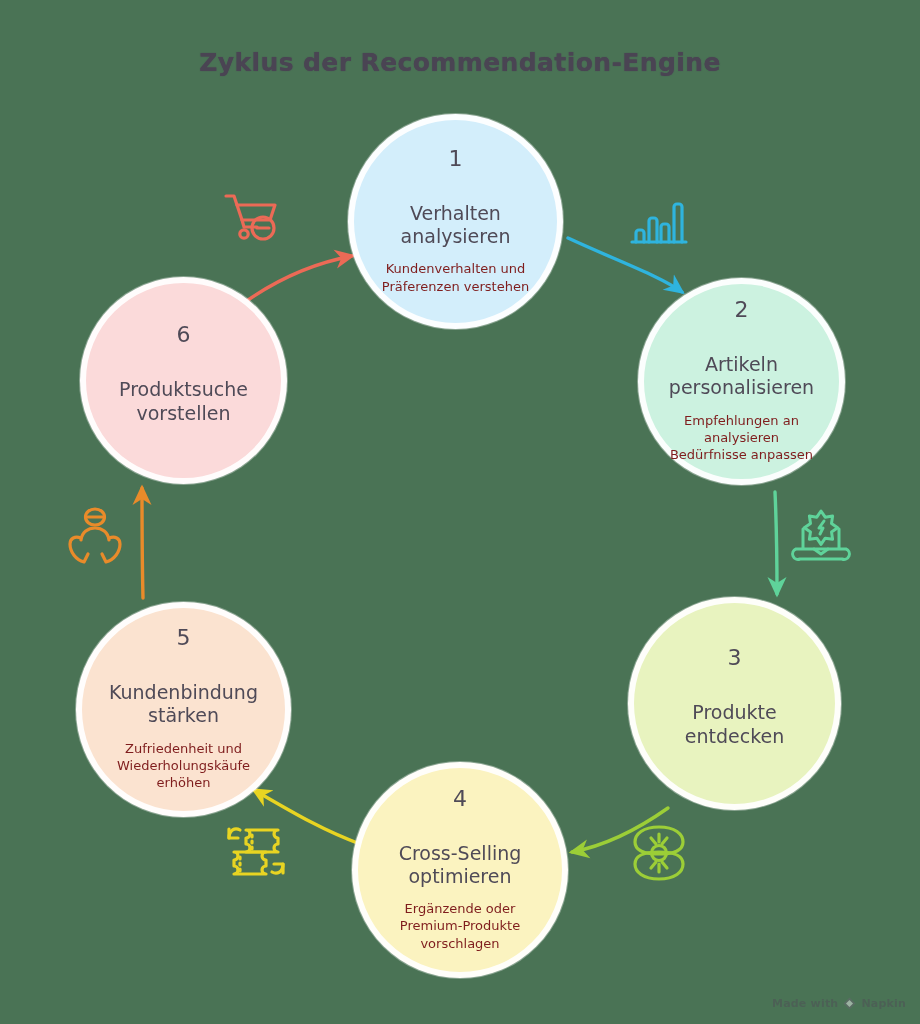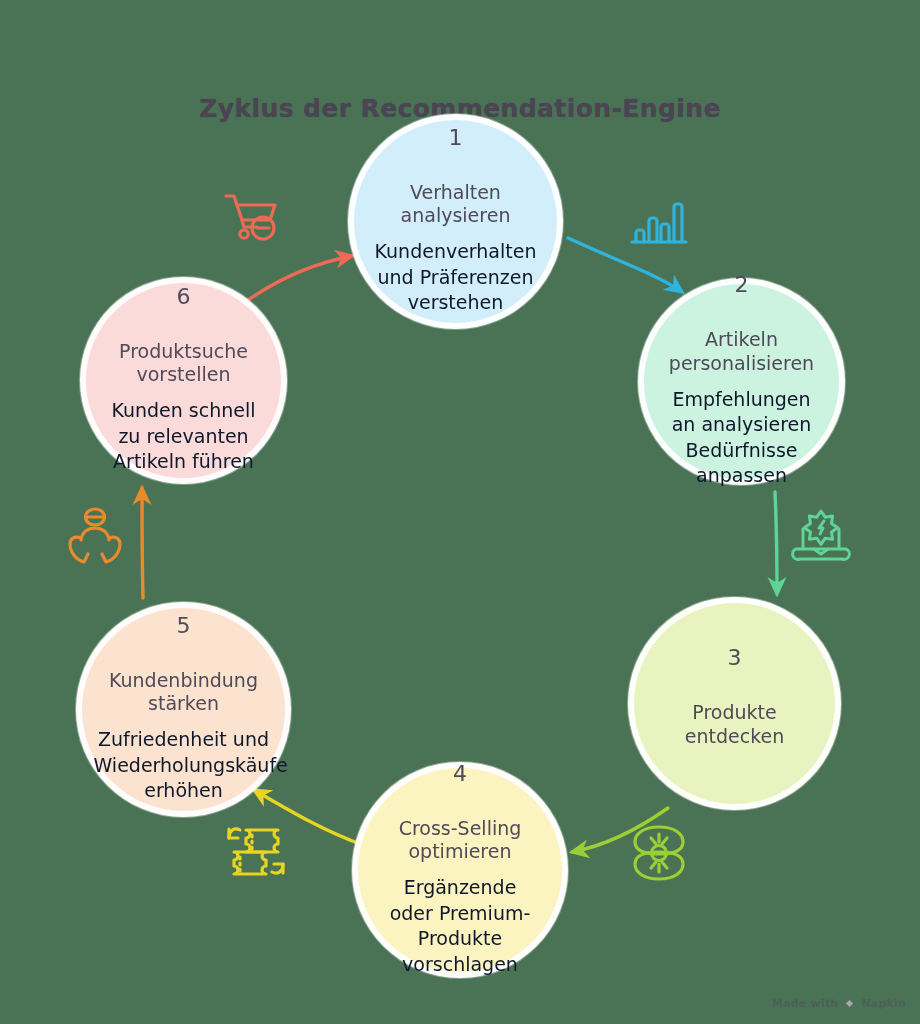--- a/index.html
+++ b/index.html
@@ -27,21 +27,20 @@
     left: 0;
     top: 48px;
     width: 920px;
     text-align: center;
     font-family: "DejaVu Sans", sans-serif;
     font-size: 25px;
     font-weight: 700;
     letter-spacing: 0.4px;
     color: #4a4453;
     text-shadow: 0 0 1px #4a4453;
-    margin-top: 46px;
   }
 
   
   .node {
     position: absolute;
     border-radius: 50%;
     box-sizing: border-box;
     display: flex;
     flex-direction: column;
     align-items: center;
@@ -62,22 +61,22 @@
     font-family: "DejaVu Sans", sans-serif;
     font-size: 19px;
     color: #4f4a57;
     line-height: 1.22;
     margin-bottom: 12px;
     max-width: 190px;
     margin-top: 16px;
   }
   .node .desc {
     font-family: "DejaVu Sans", sans-serif;
-    font-size: 19px;
-    color: #0f172a;
+    font-size: 13px;
+    color: #7f1d1d;
     line-height: 1.34;
     max-width: 180px;
   }
 
   
   #node-1 { left: 348px; top: 114px;  width: 215px; height: 215px; background: #d3eefb; }
   #node-2 { left: 638px; top: 278px;  width: 207px; height: 207px; background: #ccf2e0; }
   #node-3 { left: 628px; top: 597px;  width: 213px; height: 213px; background: #e8f3bf; }
   #node-4 { left: 352px; top: 762px;  width: 216px; height: 216px; background: #fbf3c0; }
   #node-5 { left: 76px;  top: 602px;  width: 215px; height: 215px; background: #fbe3d0; }
@@ -188,21 +187,20 @@
 
   <div class="node" id="node-5" style="background: rgb(251, 227, 208);">
     <div class="num">5</div>
     <div class="ttl">Kundenbindung stärken</div>
     <div class="desc">Zufriedenheit und Wiederholungskäufe erhöhen</div>
   </div>
 
   <div class="node" id="node-6" style="background: rgb(251, 218, 218);">
     <div class="num">6</div>
     <div class="ttl">Produktsuche vorstellen</div>
-    <div class="desc">Kunden schnell zu relevanten Artikeln führen</div>
   </div>
 
   <svg class="icon" id="icon-cart" width="62" height="56" viewBox="0 0 62 56" xmlns="http://www.w3.org/2000/svg">
     <g fill="none" stroke="#ec6a56" stroke-width="3.2" stroke-linecap="round" stroke-linejoin="round">
       <path d="M4 6 h8 l3 9"></path>
       <path d="M15 15 h38 l-5 15 h-28 z"></path>
       <path d="M20 30 l2 7 h13"></path>
       <circle cx="22" cy="44" r="4.2"></circle>
       <circle cx="41" cy="38" r="11"></circle>
       <path d="M35 38 h12"></path>

